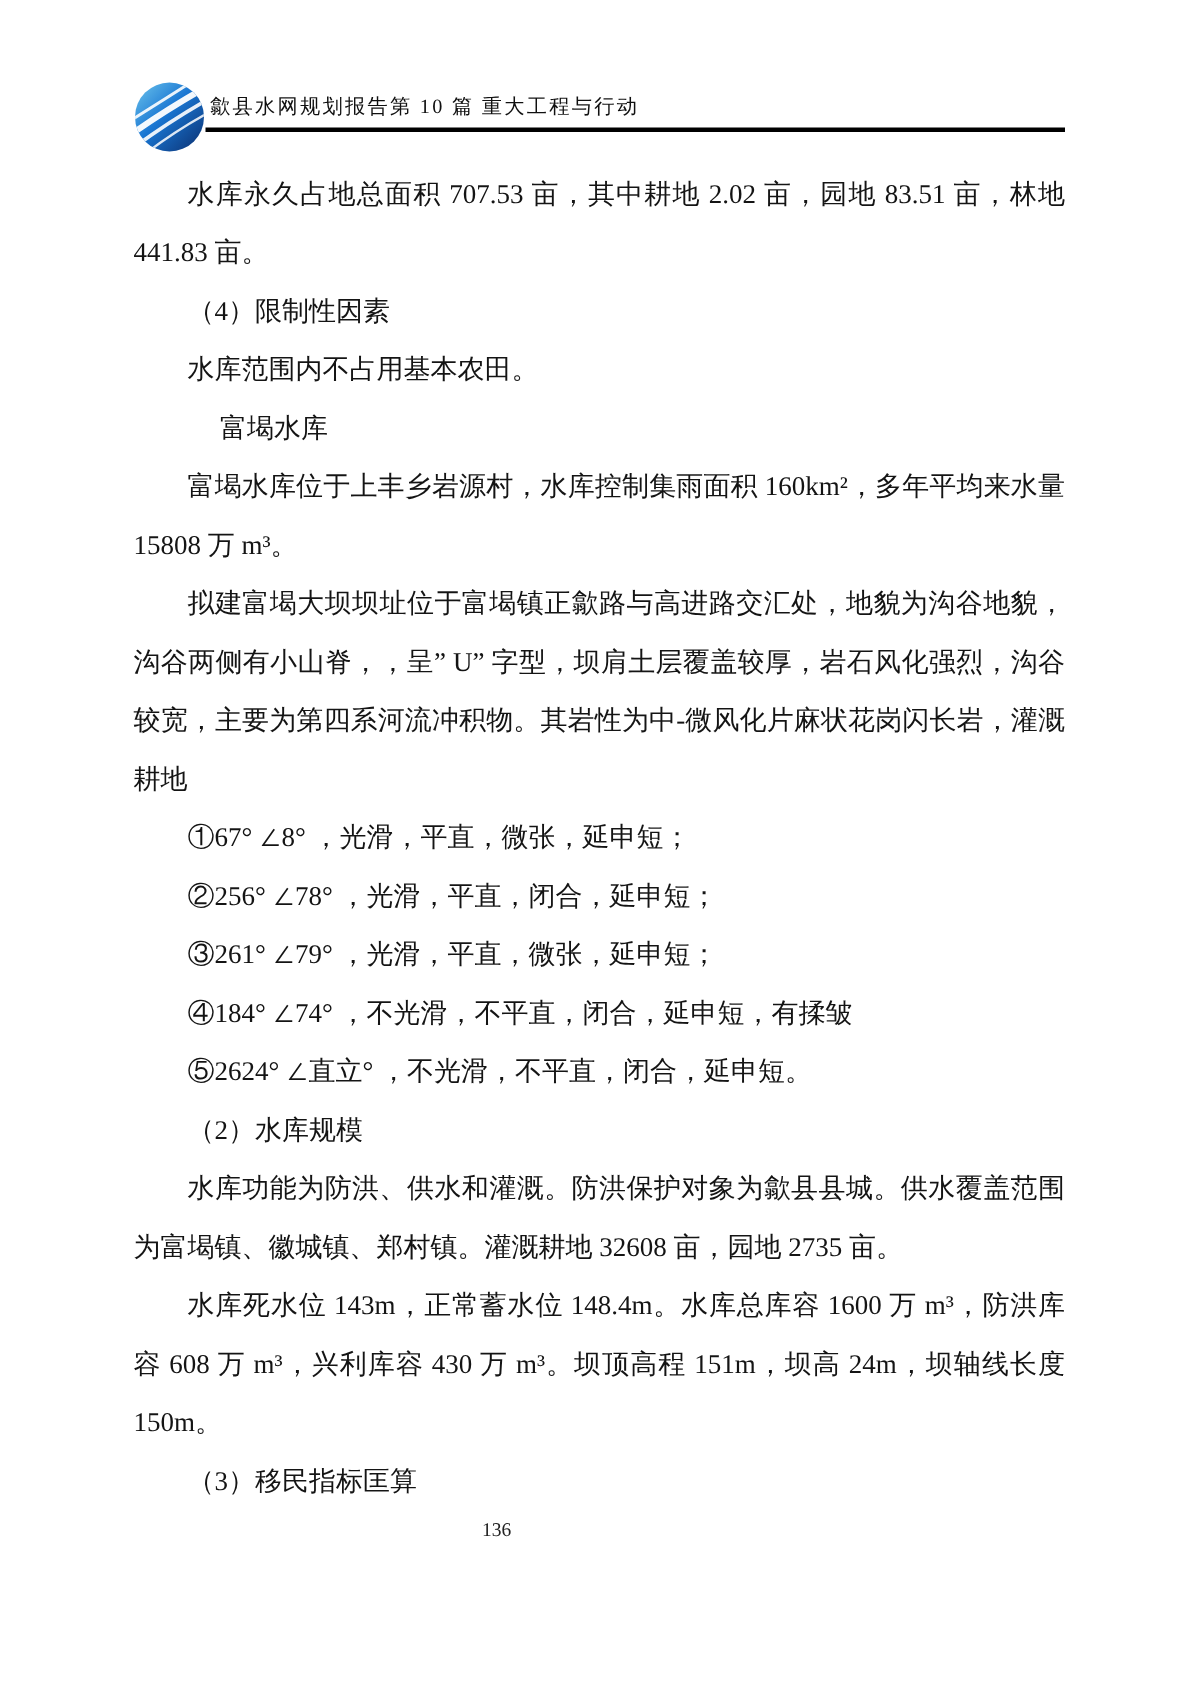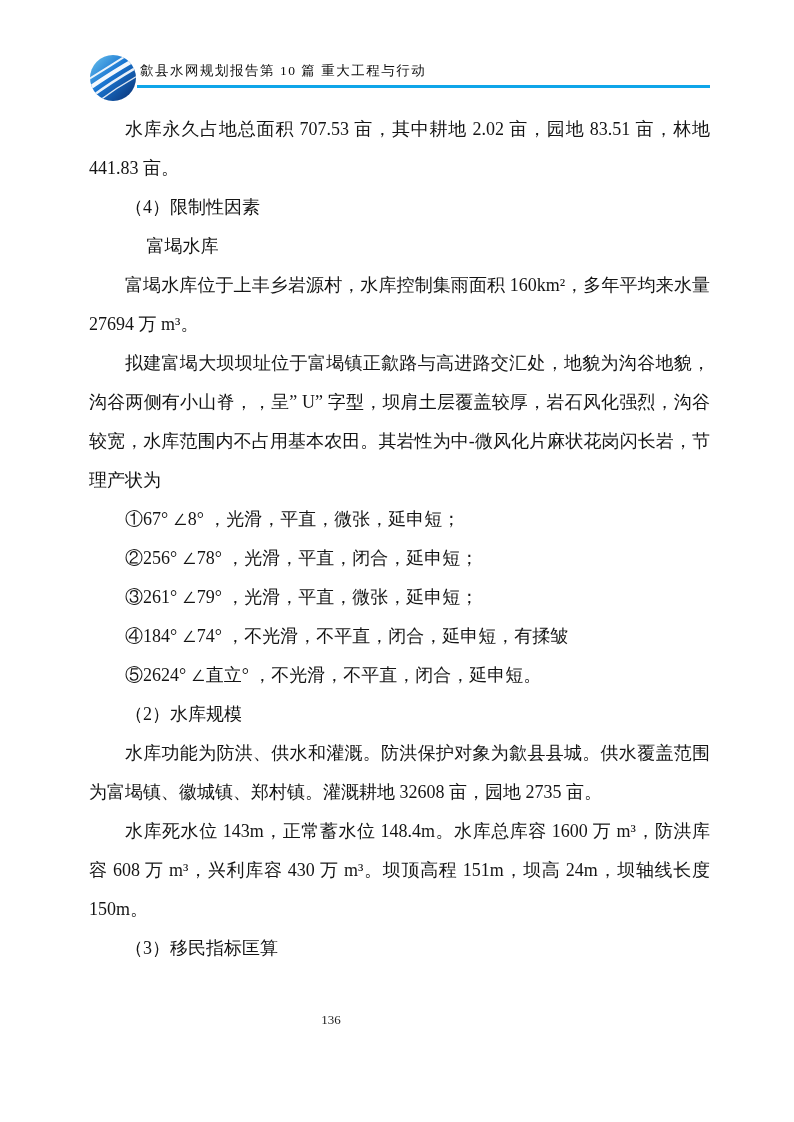--- a/index.html
+++ b/index.html
@@ -27,21 +27,21 @@
     width: 48px;
     height: 48px;
     flex: 0 0 auto;
     margin-bottom: -14px;
     position: relative;
     z-index: 2;
     display: block;
   }
   .header-rule {
     flex: 1;
-    border-bottom: 3px solid #0ea5e9;
+    border-bottom: 3px solid #000000;
     padding: 0 0 5px 3px;
   }
   .header-title {
     font-size: 13.5px;
     letter-spacing: 1.5px;
     color: #101010;
     white-space: nowrap;
   }
   
   .doc-body {
@@ -96,23 +96,24 @@
       </svg>
     </span>
     <div class="header-rule">
       <span class="header-title">歙县水网规划报告第 10 篇 重大工程与行动</span>
     </div>
   </div>
 
   <div class="doc-body">
     <p class="indent">水库永久占地总面积 707.53 亩，其中耕地 2.02 亩，园地 83.51 亩，林地 441.83 亩。</p>
     <p class="indent">（4）限制性因素</p>
+    <p class="indent">水库范围内不占用基本农田。</p>
     <p class="sub-heading">富堨水库</p>
-    <p class="indent">富堨水库位于上丰乡岩源村，水库控制集雨面积 160km²，多年平均来水量 27694 万 m³。</p>
-    <p class="indent">拟建富堨大坝坝址位于富堨镇正歙路与高进路交汇处，地貌为沟谷地貌，沟谷两侧有小山脊，，呈” U” 字型，坝肩土层覆盖较厚，岩石风化强烈，沟谷较宽，水库范围内不占用基本农田。其岩性为中-微风化片麻状花岗闪长岩，节理产状为</p>
+    <p class="indent">富堨水库位于上丰乡岩源村，水库控制集雨面积 160km²，多年平均来水量 15808 万 m³。</p>
+    <p class="indent">拟建富堨大坝坝址位于富堨镇正歙路与高进路交汇处，地貌为沟谷地貌，沟谷两侧有小山脊，，呈” U” 字型，坝肩土层覆盖较厚，岩石风化强烈，沟谷较宽，主要为第四系河流冲积物。其岩性为中-微风化片麻状花岗闪长岩，灌溉耕地</p>
     <p class="indent">①67° ∠8° ，光滑，平直，微张，延申短；</p>
     <p class="indent">②256° ∠78° ，光滑，平直，闭合，延申短；</p>
     <p class="indent">③261° ∠79° ，光滑，平直，微张，延申短；</p>
     <p class="indent">④184° ∠74° ，不光滑，不平直，闭合，延申短，有揉皱</p>
     <p class="indent">⑤2624° ∠直立° ，不光滑，不平直，闭合，延申短。</p>
     <p class="indent">（2）水库规模</p>
     <p class="indent">水库功能为防洪、供水和灌溉。防洪保护对象为歙县县城。供水覆盖范围为富堨镇、徽城镇、郑村镇。灌溉耕地 32608 亩，园地 2735 亩。</p>
     <p class="indent">水库死水位 143m，正常蓄水位 148.4m。水库总库容 1600 万 m³，防洪库容 608 万 m³，兴利库容 430 万 m³。坝顶高程 151m，坝高 24m，坝轴线长度 150m。</p>
     <p class="indent">（3）移民指标匡算</p>
   </div>

